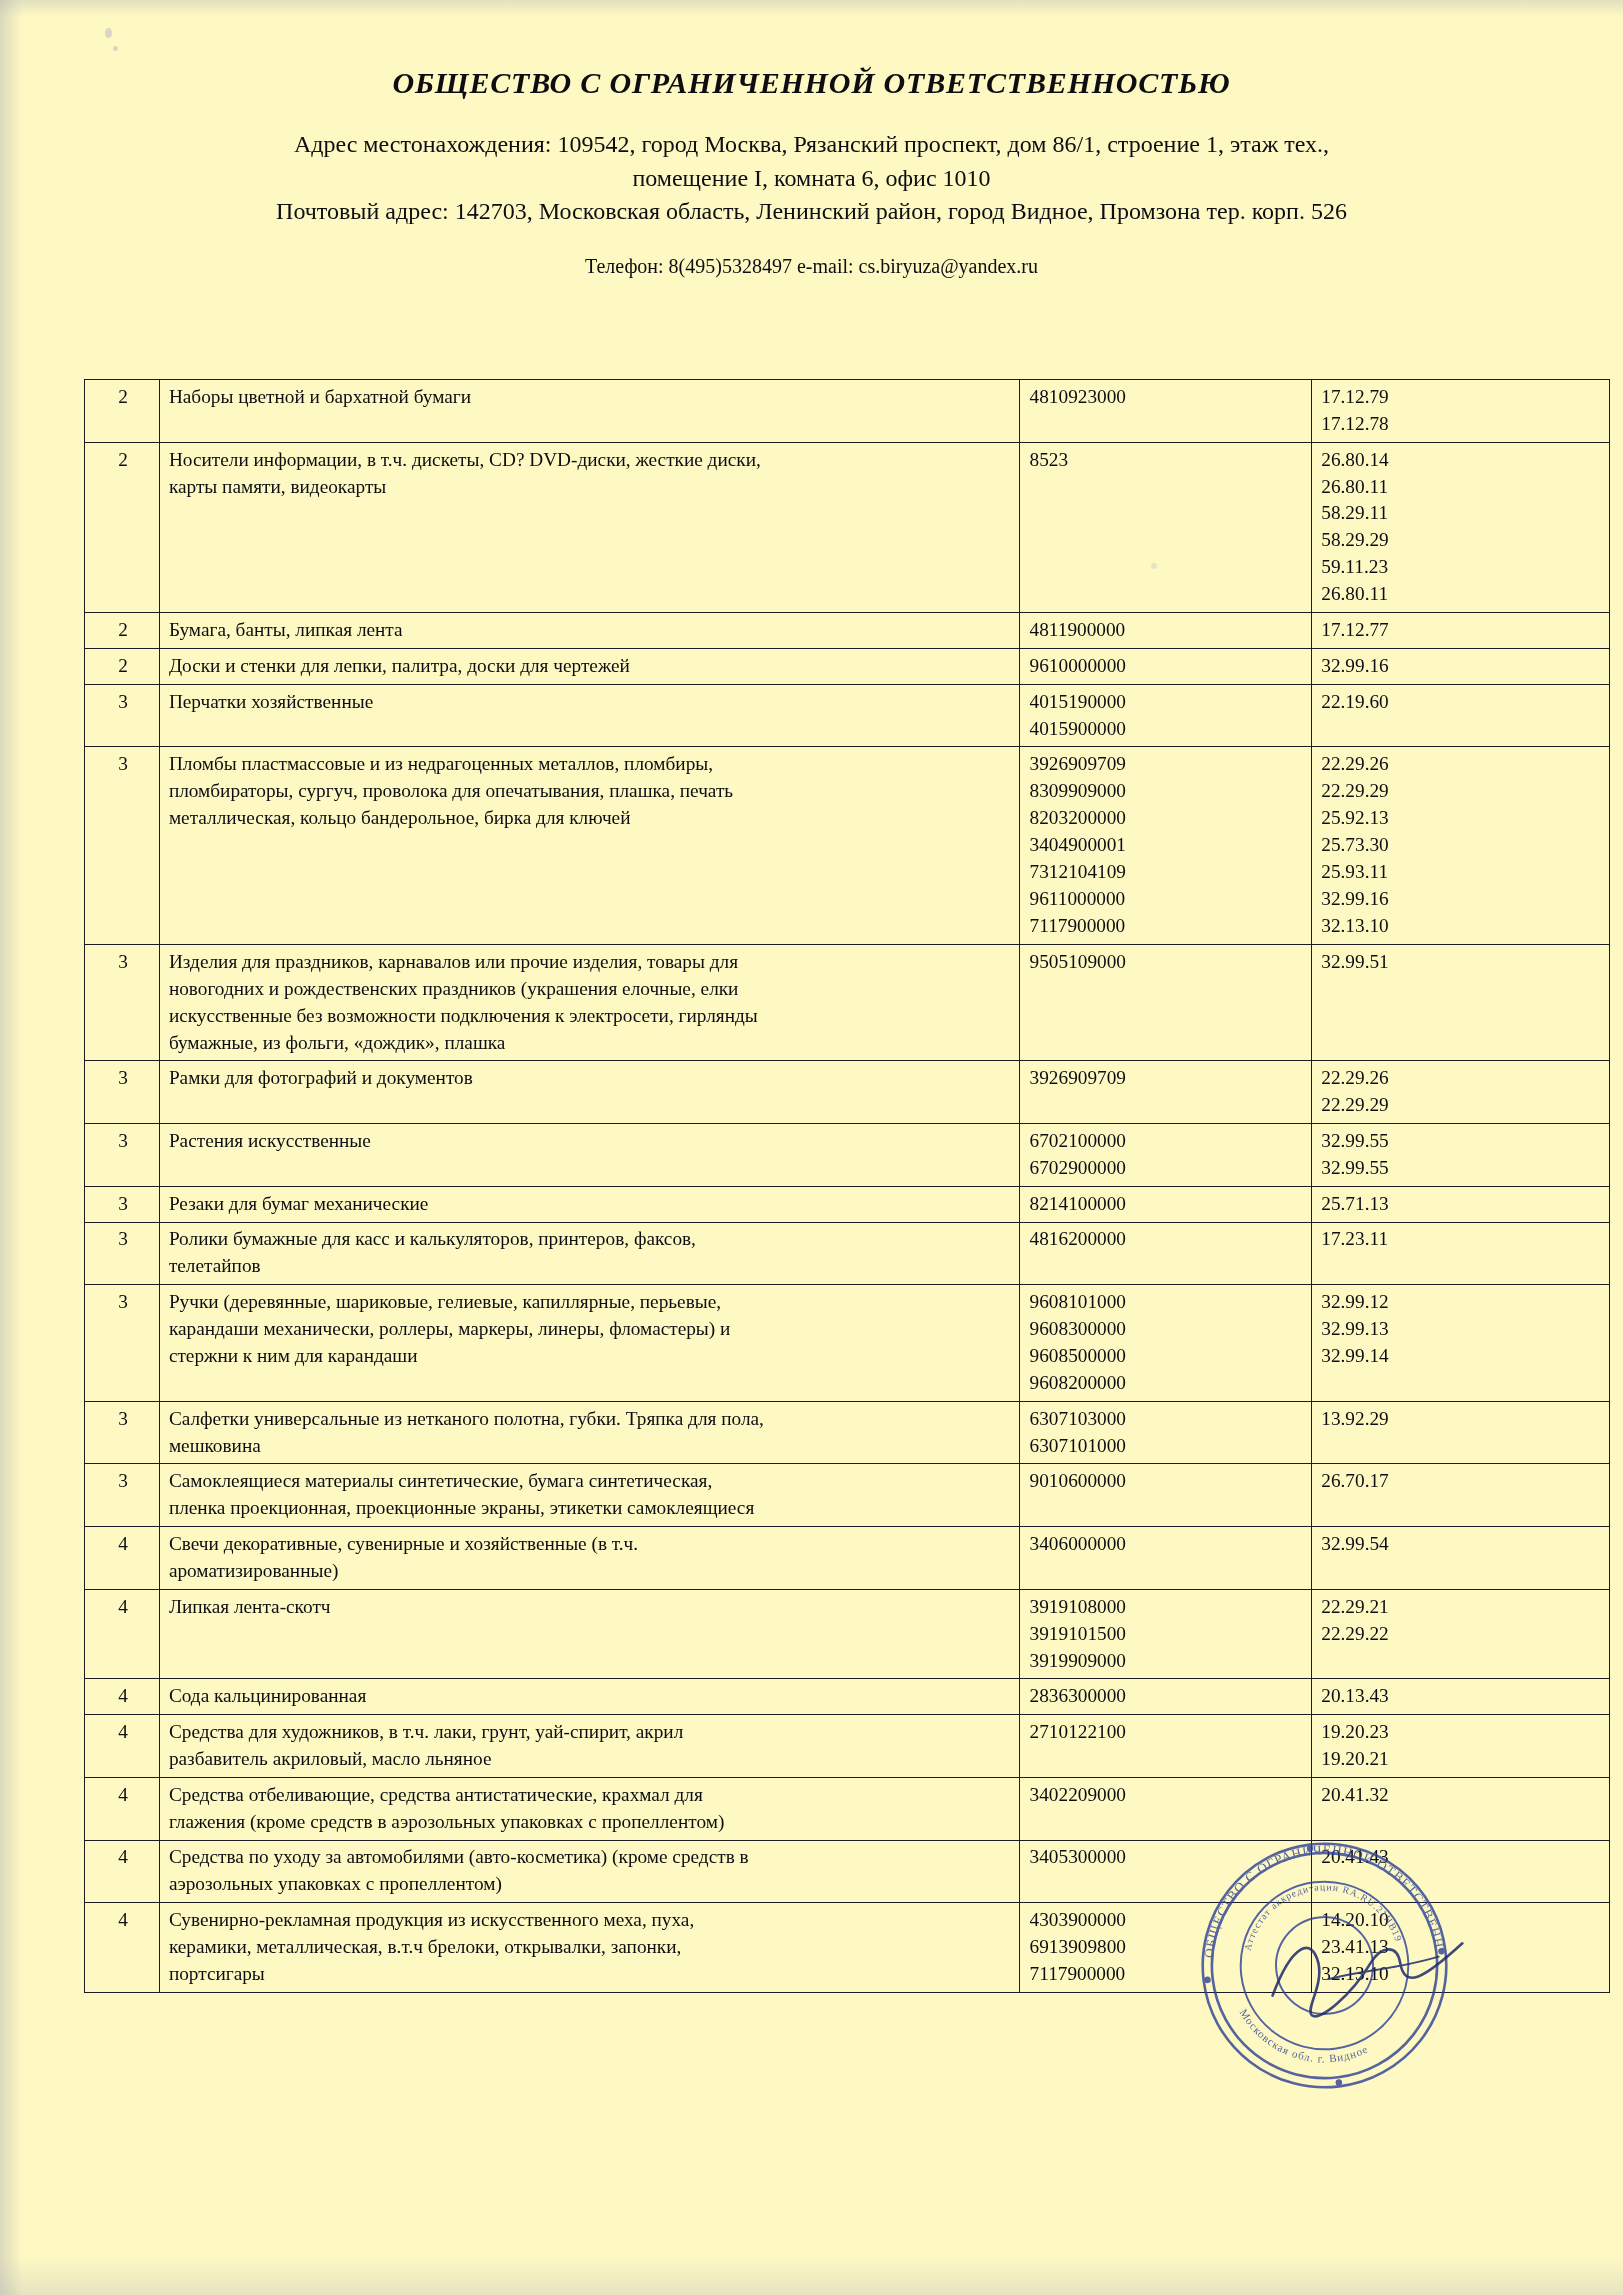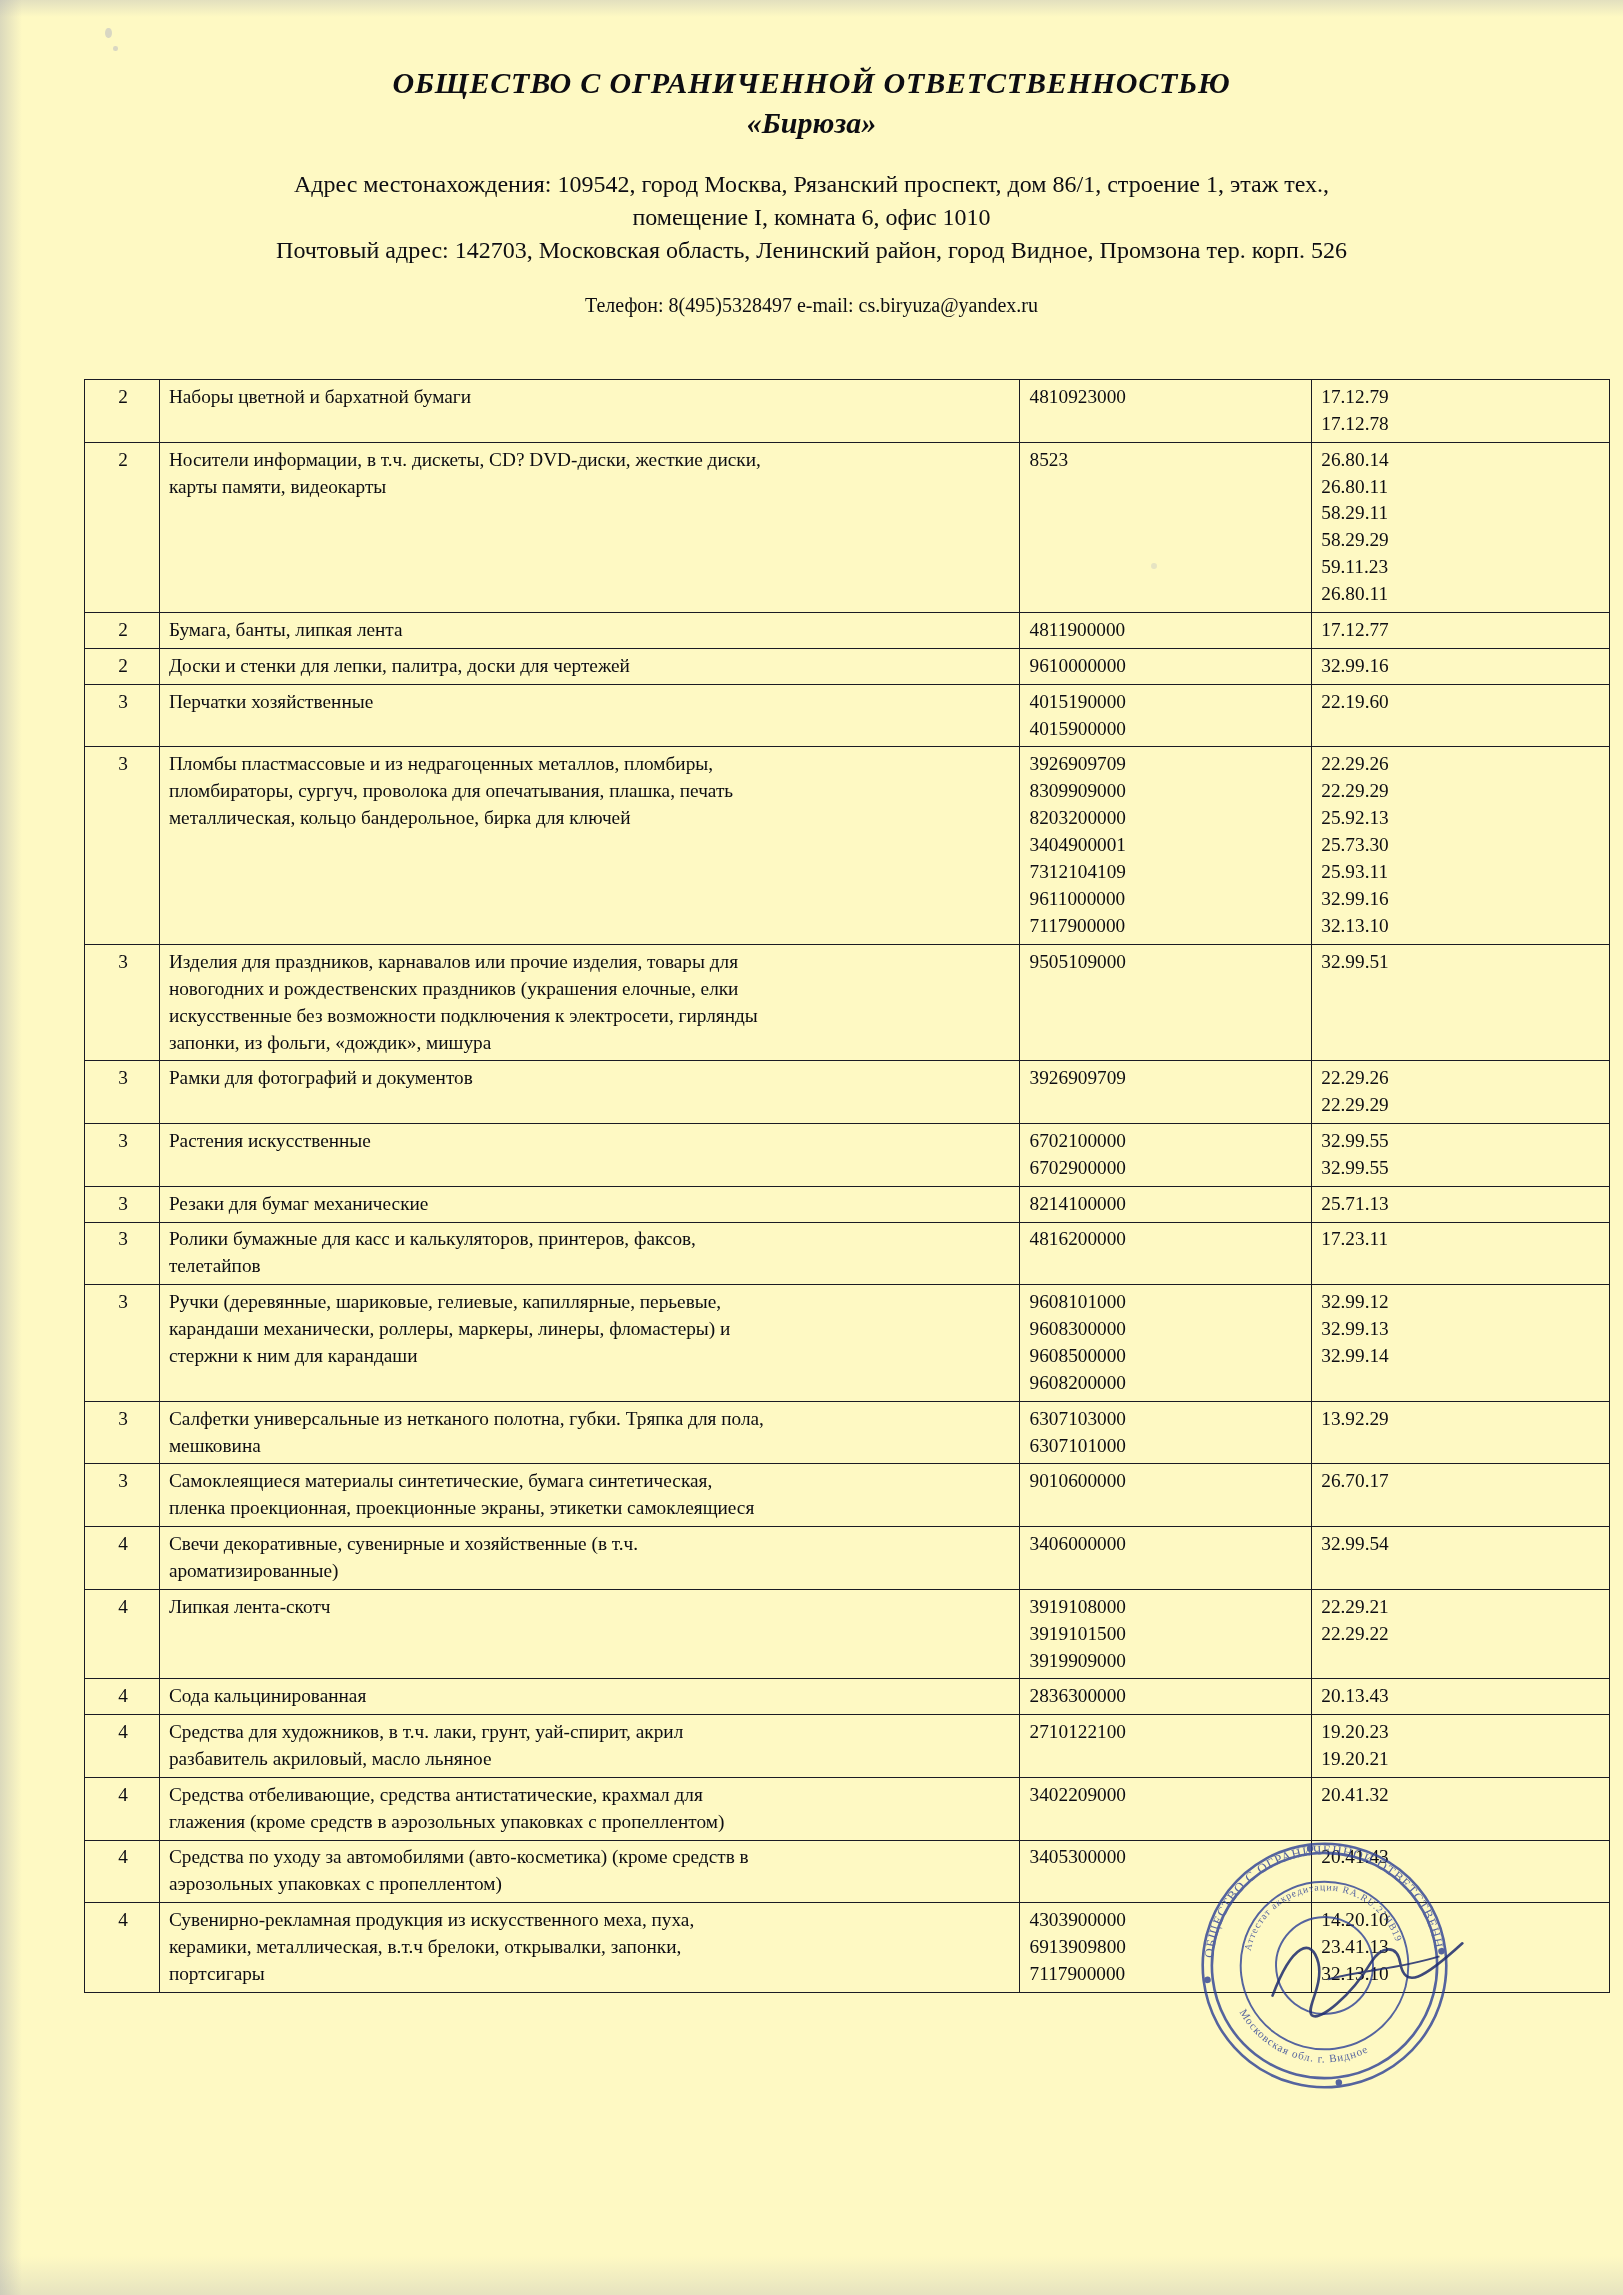--- a/index.html
+++ b/index.html
@@ -136,21 +136,20 @@
 
     <div class="edge-shadow-l"></div>
     <div class="edge-shadow-t"></div>
     <div class="edge-shadow-b"></div>
     <div class="scan-mark" style="left:105px; top:27.5px; width:6.5px; height:10.5px;"></div>
     <div class="scan-mark" style="left:113px; top:46px; width:4.6px; height:4.6px;"></div>
     <div class="scan-mark" style="left:1151px; top:563px; width:5.9px; height:5.9px; opacity:.35;"></div>
 
     <div class="hdr">
       <div class="company-title">ОБЩЕСТВО С ОГРАНИЧЕННОЙ ОТВЕТСТВЕННОСТЬЮ</div>
-      <div class="company-name">«Бирюза»</div>
       <div class="addr-block">
         <div class="addr-line">Адрес местонахождения: 109542, город Москва, Рязанский проспект, дом 86/1, строение 1, этаж тех.,</div>
         <div class="addr-line">помещение I, комната 6, офис 1010</div>
         <div class="addr-line">Почтовый адрес: 142703, Московская область, Ленинский район, город Видное, Промзона тер. корп. 526</div>
       </div>
       <div class="contacts">
         <div class="addr-line">Телефон: 8(495)5328497 e-mail: cs.biryuza@yandex.ru</div>
       </div>
     </div>
 
@@ -263,21 +262,21 @@
             </td>
           </tr>
           <tr>
             <td class="num">
               <span class="ln">3</span>
             </td>
             <td class="name">
               <span class="ln">Изделия для праздников, карнавалов или прочие изделия, товары для</span>
               <span class="ln">новогодних и рождественских праздников (украшения елочные, елки</span>
               <span class="ln">искусственные без возможности подключения к электросети, гирлянды</span>
-              <span class="ln">запонки, из фольги, «дождик», мишура</span>
+              <span class="ln">бумажные, из фольги, «дождик», плашка</span>
             </td>
             <td class="code">
               <span class="ln">9505109000</span>
             </td>
             <td class="okpd">
               <span class="ln">32.99.51</span>
             </td>
           </tr>
           <tr>
             <td class="num">

